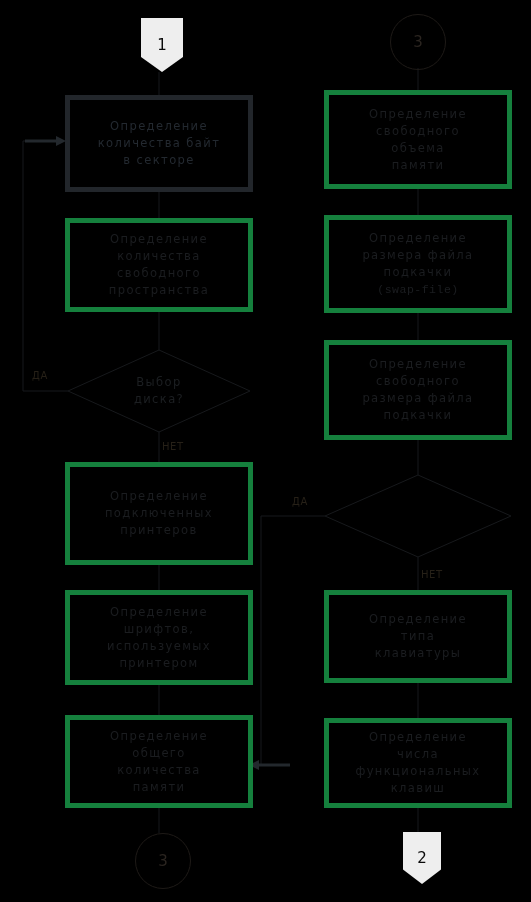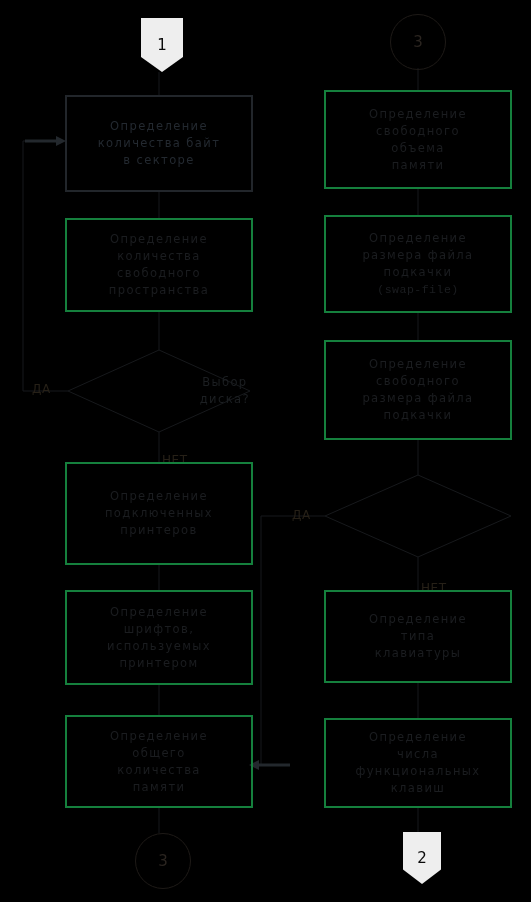--- a/index.html
+++ b/index.html
@@ -6,60 +6,58 @@
   #canvas{
     position:relative;
     width:531px;height:902px;
     background:#000000;
     overflow:hidden;
     font-family:"DejaVu Sans", sans-serif;
   }
   svg#wires{position:absolute;left:0;top:0;width:531px;height:902px;}
   .node{position:absolute;display:flex;align-items:center;justify-content:center;text-align:center;}
   .proc{
-    border:2px solid #15803d;
+    border:5px solid #15803d;
     color:#1b1d20;
     font-size:11.5px;
     line-height:17px;
     letter-spacing:1.4px;
     box-sizing:border-box;
   }
   .proc.bright{border-color:#22262b;color:#232930;}
   .proc .txt{padding:0 6px;white-space:pre-line;}
   .proc .mono{font-family:Liberation Mono, monospace;letter-spacing:0.5px;}
   .diamond{
     color:#1c1f22;
     font-size:11.5px;
     line-height:17px;
     letter-spacing:1.4px;
-    justify-content:flex-end;
   }
   .diamond .txt{position:relative;z-index:2;white-space:pre-line;}
   .circ{
     border-radius:50%;
     border:1px solid #1e1a17;
     color:#2b2520;
     font-size:15px;
     box-sizing:border-box;
   }
   .shield{
     color:#0b0b0b;
     font-size:15px;
     background:#eeeeee;
     box-sizing:border-box;
     -webkit-clip-path:polygon(0 0,100% 0,100% 72%,50% 100%,0 72%);
     clip-path:polygon(0 0,100% 0,100% 72%,50% 100%,0 72%);
   }
   .edgelabel{
     position:absolute;
     color:#262017;
-    font-size:12px;
+    font-size:10px;
     letter-spacing:0.6px;
     white-space:nowrap;
-    margin-top:12px;
   }
 </style>
 </head>
 <body>
 
 <div id="canvas">
 
   <svg id="wires" viewBox="0 0 531 902" xmlns="http://www.w3.org/2000/svg">
     <g stroke="#17191c" stroke-width="1" fill="none">
 

